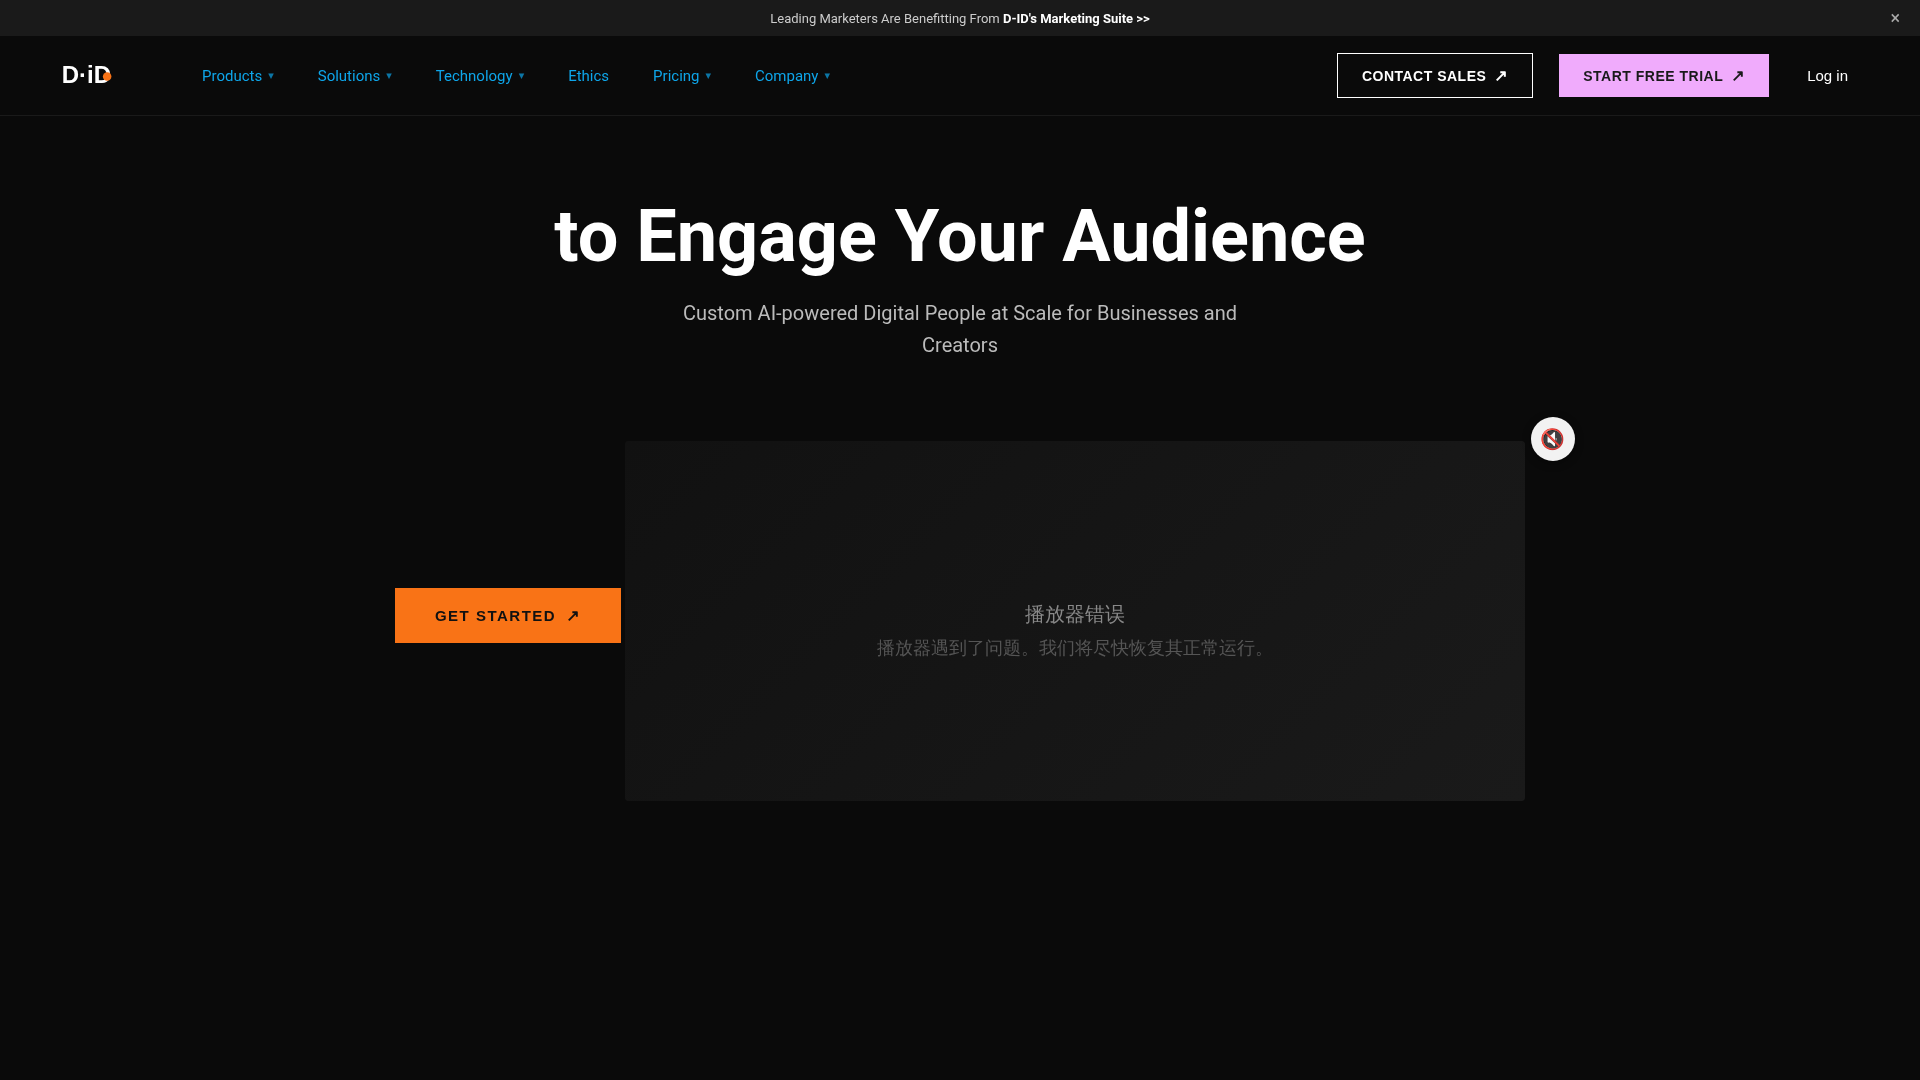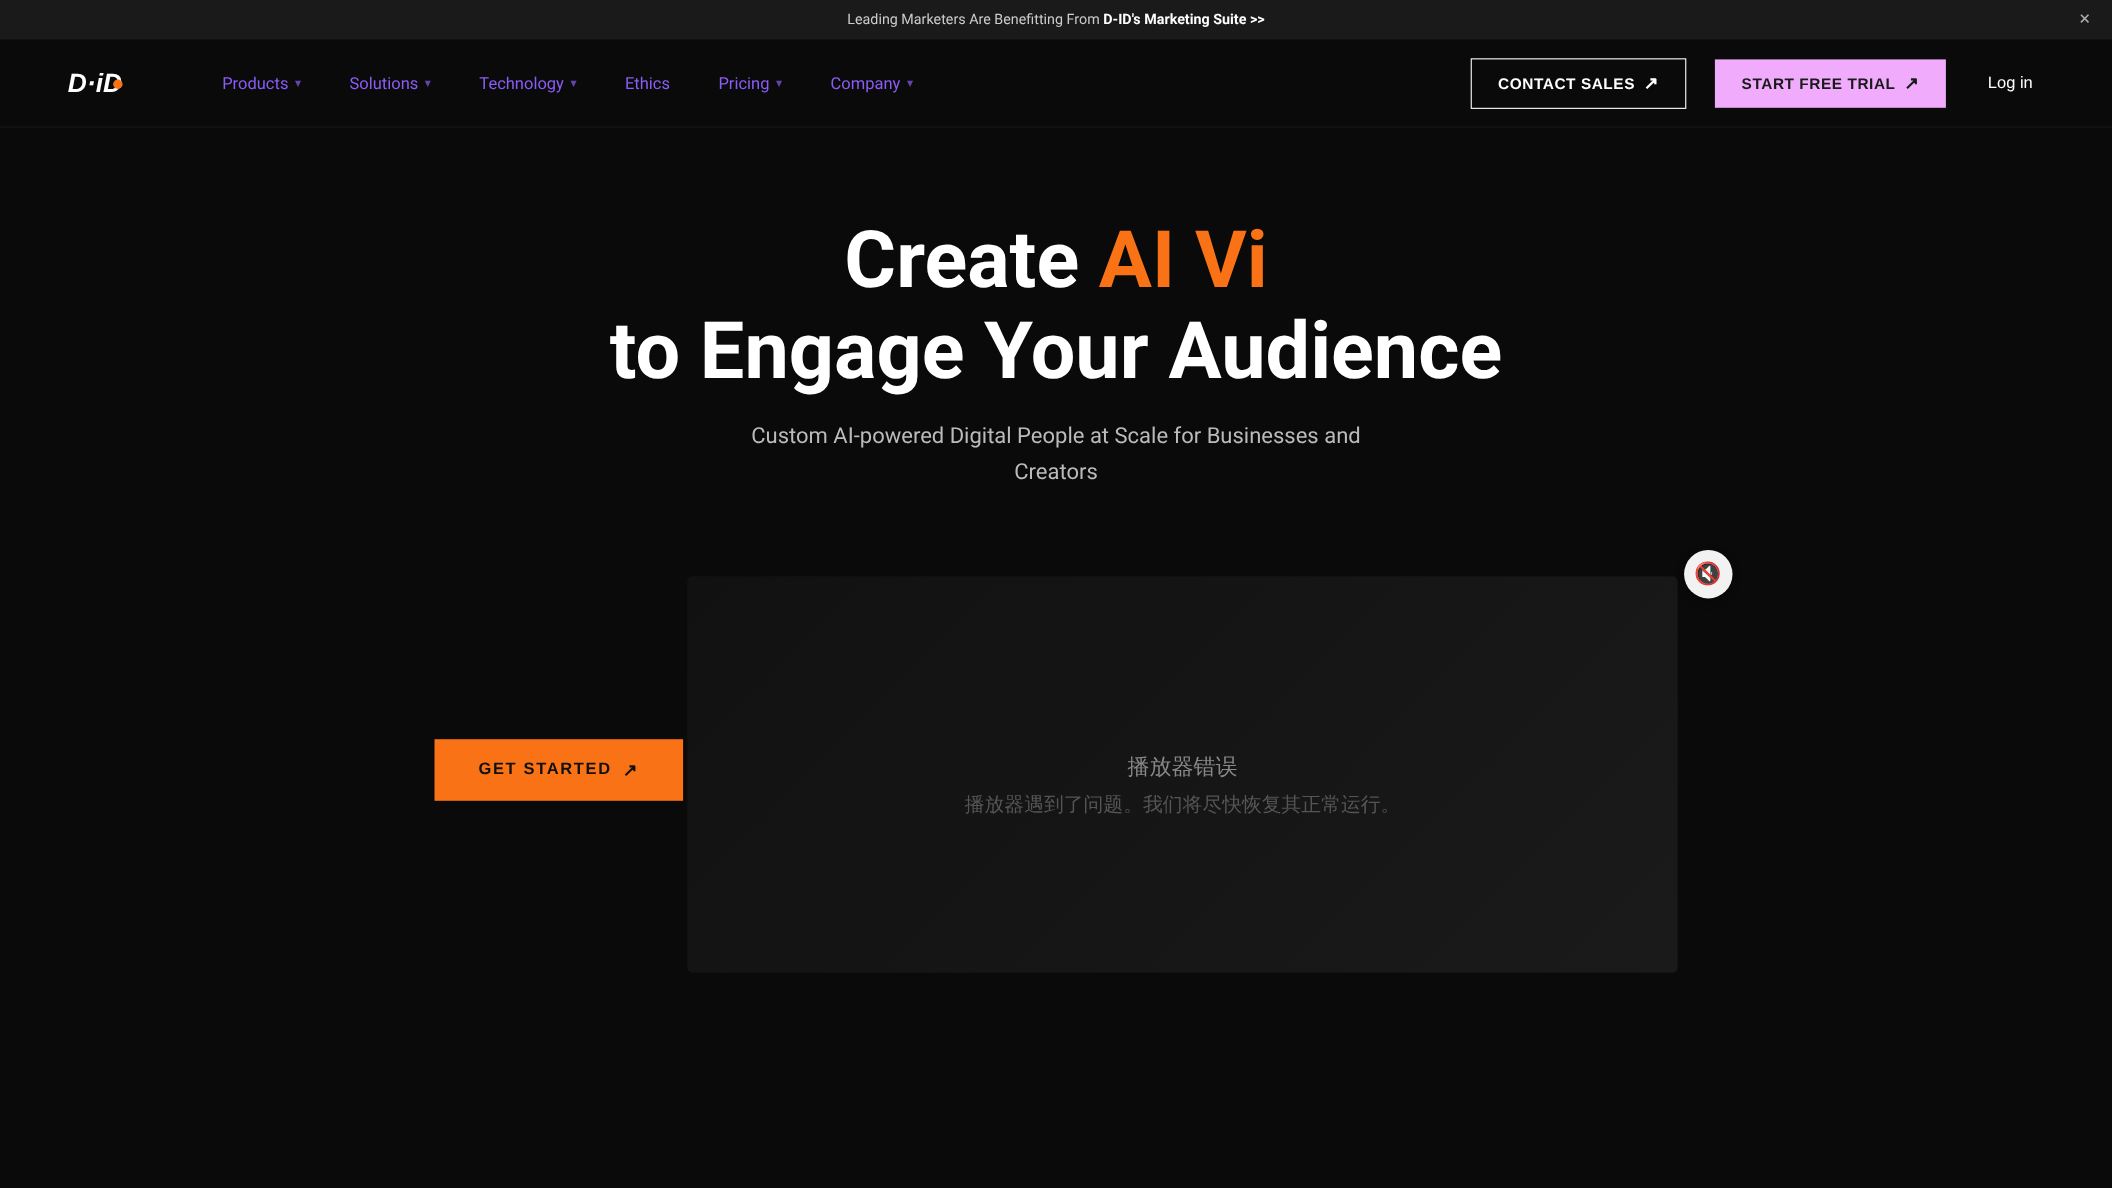--- a/index.html
+++ b/index.html
@@ -45,21 +45,20 @@
       display: flex;
       align-items: center;
       padding: 0 60px;
       height: 80px;
       border-bottom: 1px solid #1a1a1a;
     }
 
     .logo {
       margin-right: 60px;
       flex-shrink: 0;
-      font-style: italic;
     }
     .logo-svg {
       width: 60px;
       height: 44px;
     }
 
     .nav-links {
       display: flex;
       align-items: center;
       gap: 0;
@@ -67,21 +66,21 @@
     }
 
     .nav-item {
       display: flex;
       align-items: center;
       gap: 6px;
       padding: 0 22px;
       height: 80px;
       cursor: pointer;
       font-size: 15px;
-      color: #8b5cf6;
+      color: #0ea5e9;
       font-weight: 400;
       white-space: nowrap;
       transition: color 0.2s;
     }
 
     .chevron-icon {
       font-size: 11px;
       opacity: 0.7;
     }
 
@@ -305,23 +304,20 @@
     <button class="btn-login">
       <span>Log in</span>
     </button>
   </div>
 
 </nav>
 
 <section class="hero">
 
   <h1 class="hero-title">
-    <span class="hero-title-line1">
-      <span>Create </span><span class="highlight-orange">AI Vi</span>
-    </span>
     <span class="hero-title-line2">to Engage Your Audience</span>
   </h1>
 
   <p class="hero-subtitle">Custom AI-powered Digital People at Scale for Businesses and Creators</p>
 
   <button class="btn-get-started">
     <span>GET STARTED</span>
     <span class="arrow-icon">↗</span>
   </button>
 

